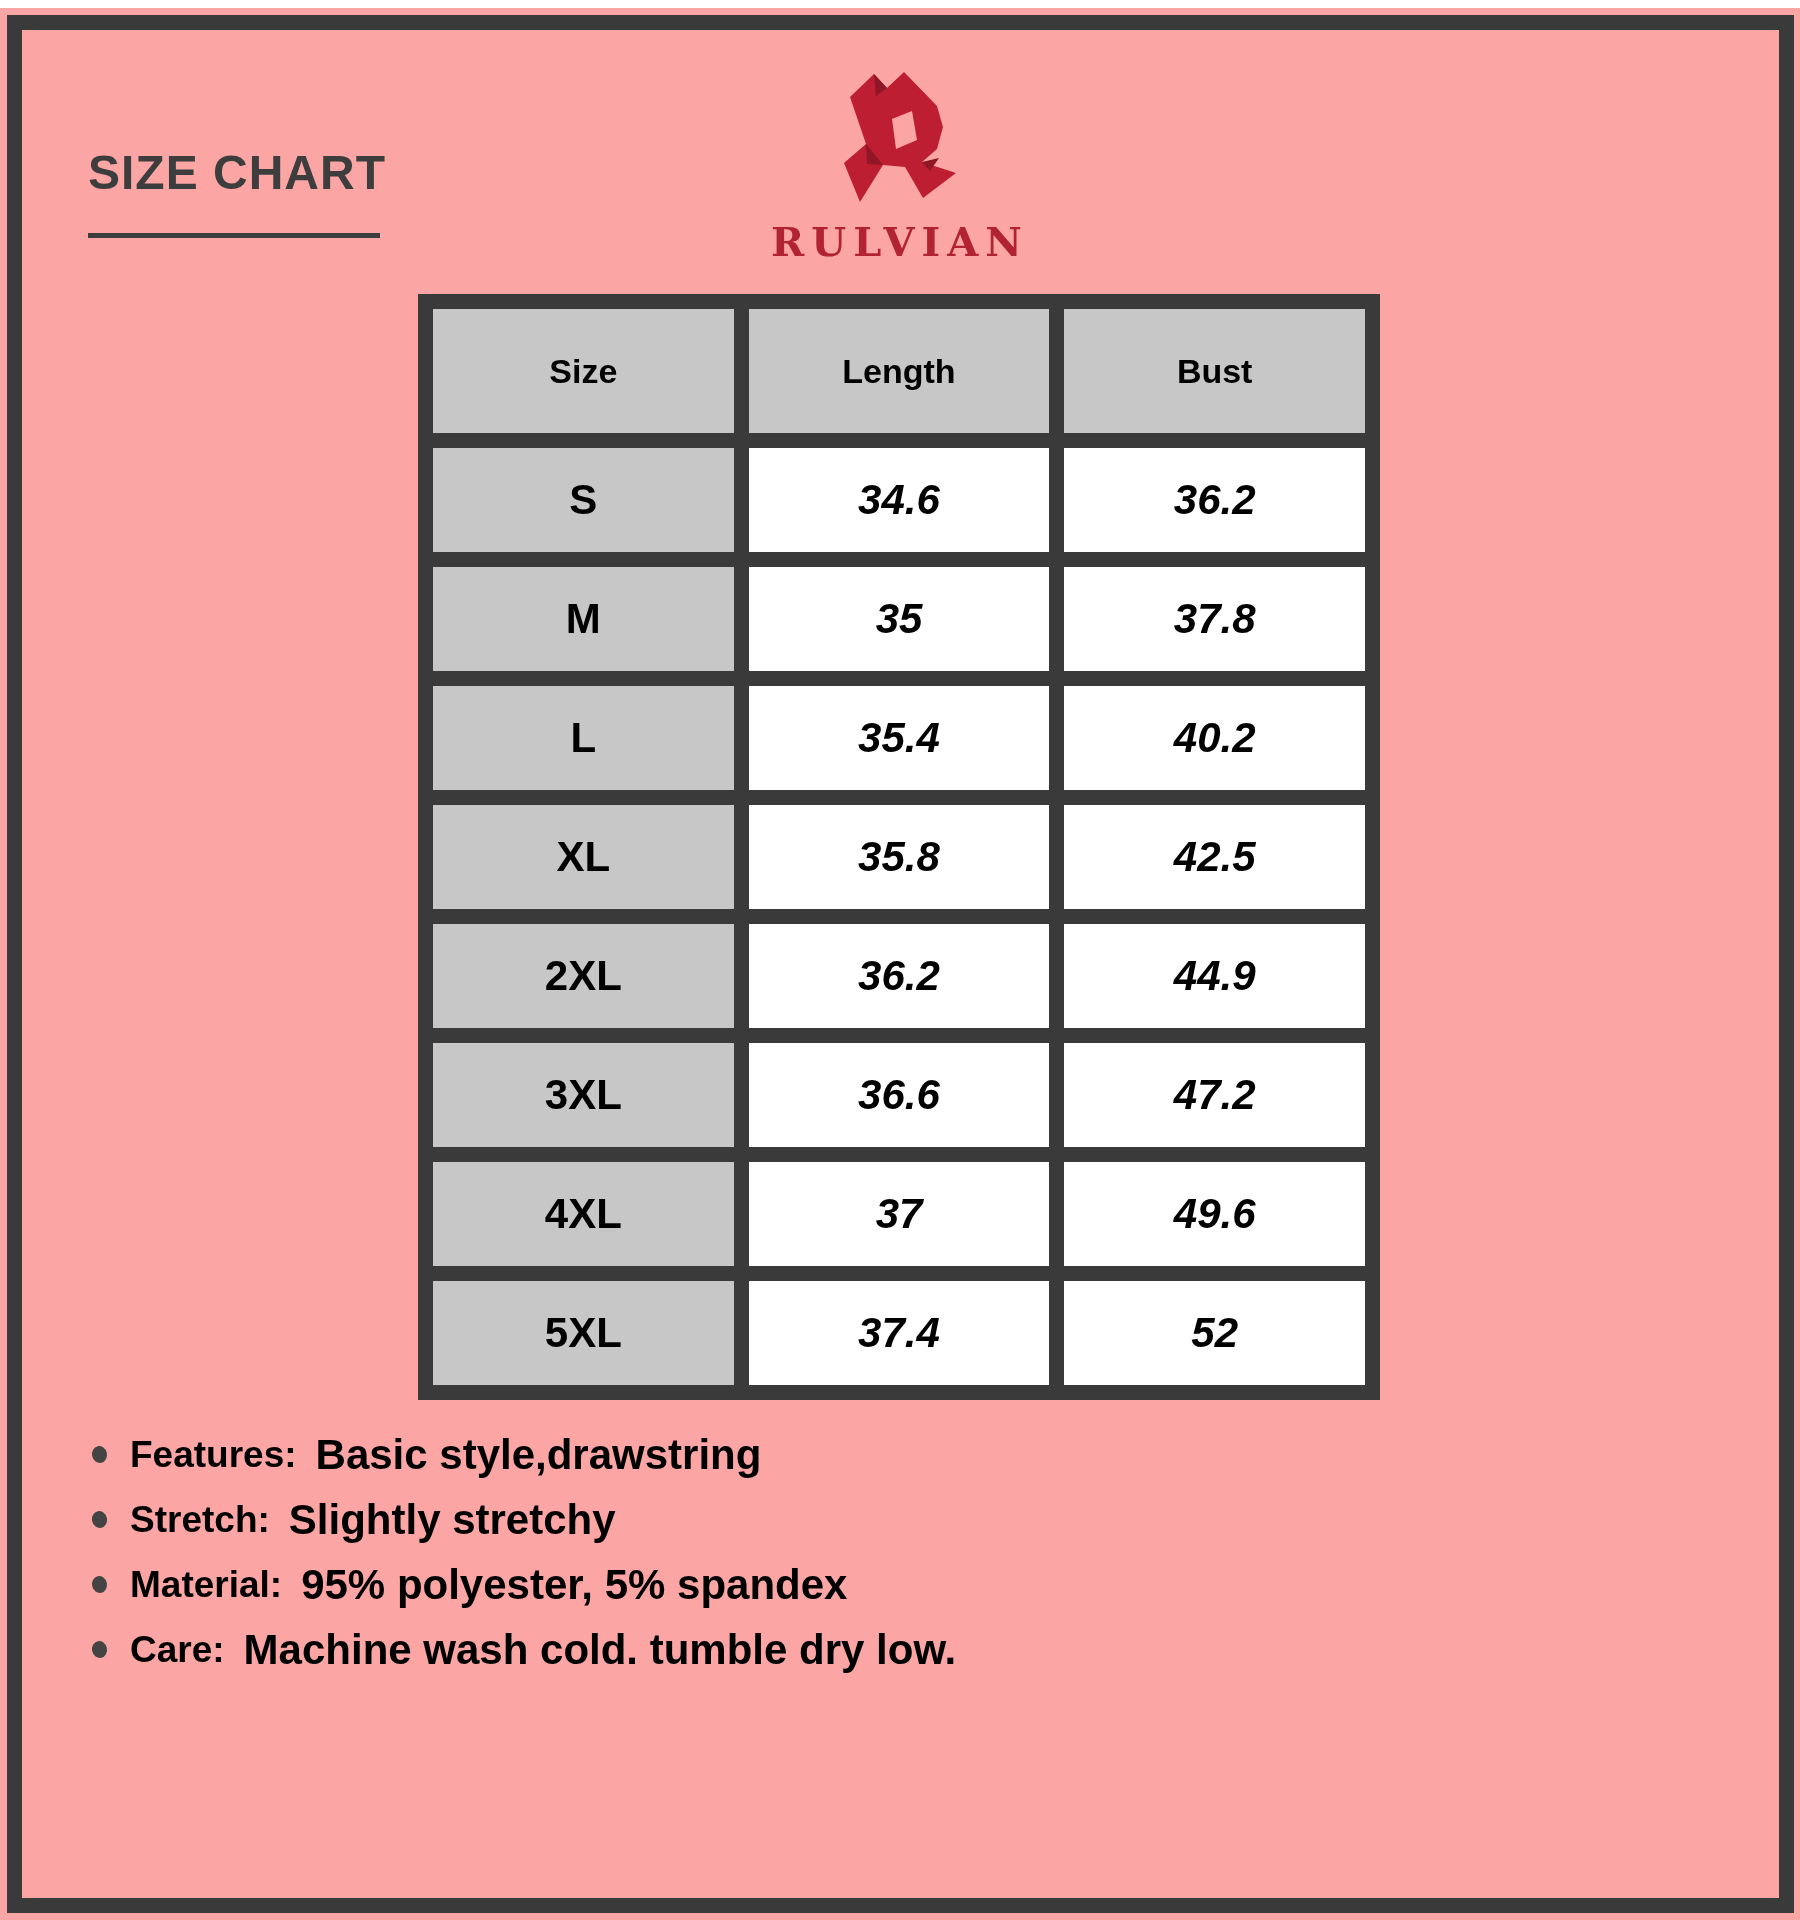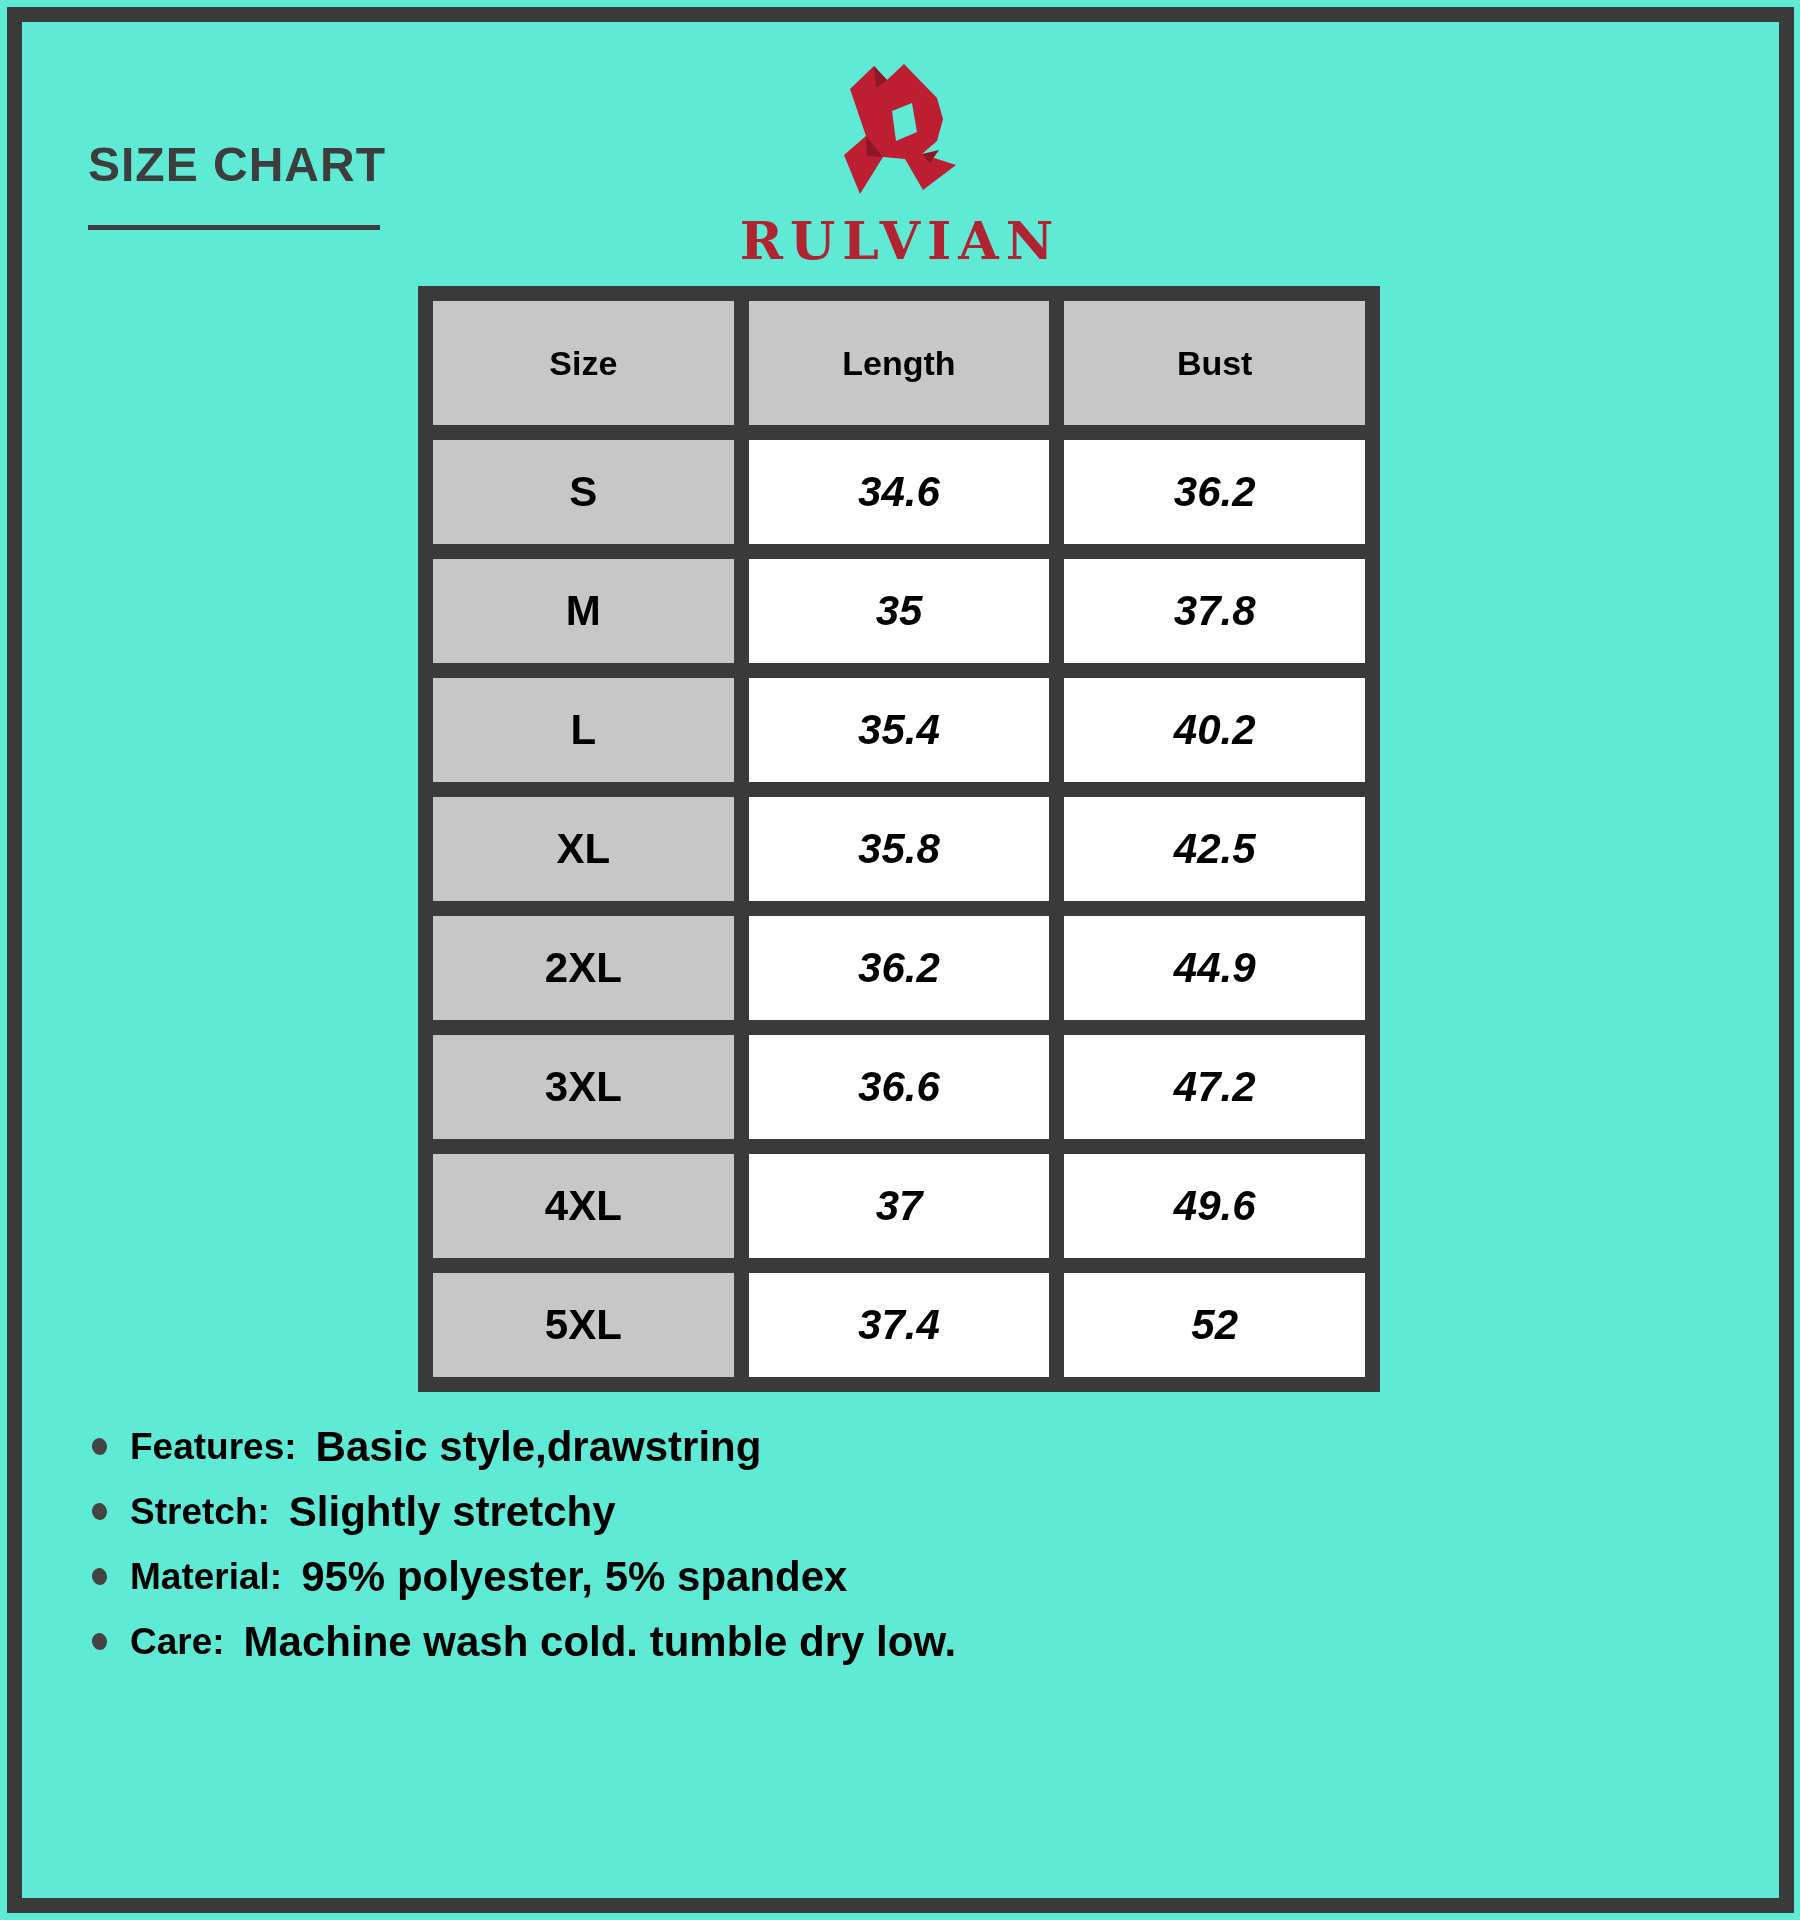--- a/index.html
+++ b/index.html
@@ -3,21 +3,21 @@
 <meta charset="utf-8">
 <style>
   * { margin: 0; padding: 0; box-sizing: border-box; }
   html, body { background: #ffffff; }
   body {
     width: 1800px; height: 1920px;
     font-family: "Liberation Sans", sans-serif;
     position: relative;
     color: #000;
   }
-  .page { position: absolute; inset: 0; background: #5eead4; overflow: hidden; }
+  .page { position: absolute; inset: 0; background: #fca5a5; overflow: hidden; margin-top: 8px; }
 
   
   .frame {
     position: absolute; left: 7px; top: 7px; right: 6px; bottom: 7px;
     border: 15px solid #3a3a3a;
     pointer-events: none;
   }
 
   
   .title-block { position: absolute; left: 88px; top: 141px; }
@@ -29,21 +29,21 @@
   .title-underline {
     width: 292px; height: 5px; background: #3d3d3d; margin-top: 36px;
   }
 
   
   .brand { position: absolute; left: 50%; top: 56px; transform: translateX(-50%); text-align: center; width: 420px; }
   .brand svg { display: block; margin: 0 auto; }
   .wordmark {
     margin-top: 6px;
     font-family: "DejaVu Serif", serif;
-    font-weight: bold; font-size: 52px; letter-spacing: 7px;
+    font-weight: bold; font-size: 40px; letter-spacing: 7px;
     color: #b22332;
   }
 
   
   table.size-table {
     position: absolute; left: 418px; top: 286px; width: 962px;
     border-collapse: separate; border-spacing: 15px;
     background: #3a3a3a; table-layout: fixed;
   }
   .size-table th, .size-table td {

